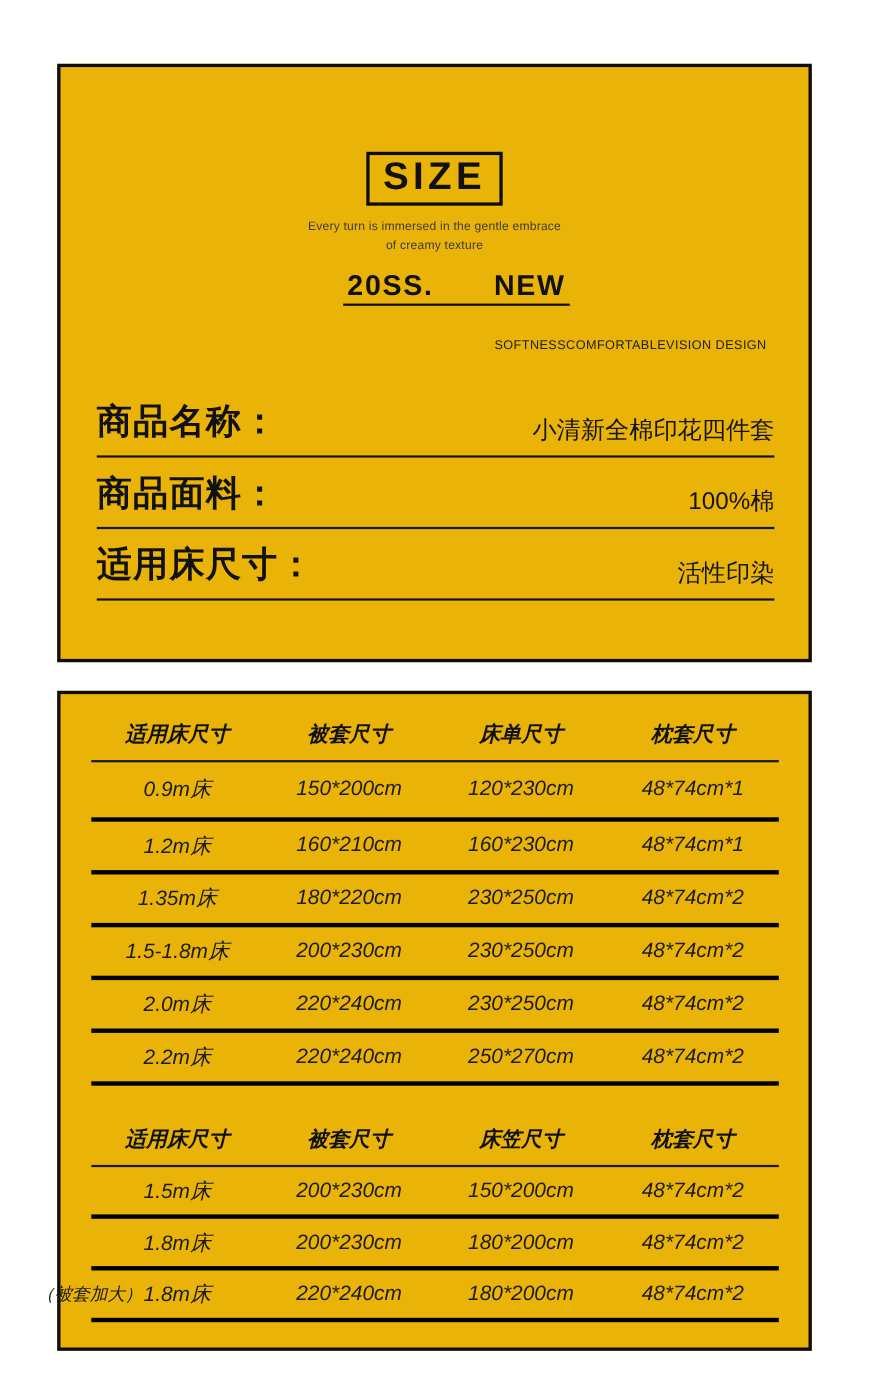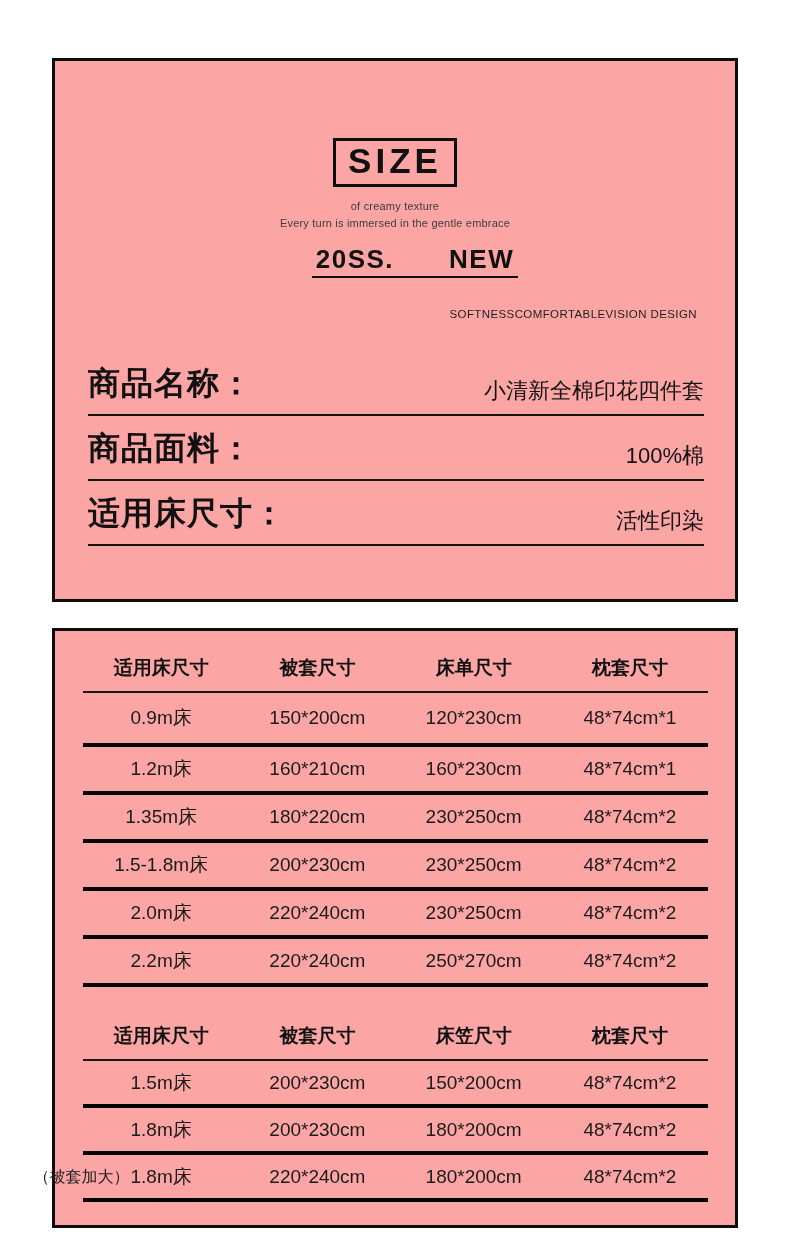--- a/index.html
+++ b/index.html
@@ -1,20 +1,20 @@
 <!DOCTYPE html>
 <html><head>
 <meta charset="utf-8">
 <style>
   * { margin:0; padding:0; box-sizing:border-box; }
   html,body { width:790px; height:1249px; background:#ffffff;
     font-family:"Liberation Sans","DejaVu Sans",sans-serif; color:#111; }
-  .card { position:absolute; left:52px; width:686px; border:3px solid #0d0d0d; background:#fca5a5; }
+  .card { position:absolute; left:52px; width:686px; border:3px solid #0d0d0d; background:#eab308; }
   .top-card { top:58px; height:544px; }
-  .size-card { top:628px; height:600px; }
+  .size-card { top:628px; height:600px;font-style:italic; }
 
   
   .badge-wrap { text-align:center; margin-top:77px; }
   .size-badge { display:inline-block; border:3px solid #0d0d0d; padding:2px 12px 4px;
     font-size:35px; font-weight:900; letter-spacing:4px; line-height:1.05; }
   .tagline { margin-top:11px; text-align:center; font-size:11px; line-height:1.55;
     color:#3c3c3c; letter-spacing:.2px; }
   .season-row { margin-top:14px; text-align:center; }
   .season-inner { display:inline-flex; gap:55px; border-bottom:2px solid #0d0d0d;
     padding:0 4px 4px; font-size:26px; font-weight:900; letter-spacing:1.5px; line-height:1;margin-left:40px; }
@@ -42,22 +42,22 @@
     font-size:16px; font-weight:400; white-space:nowrap; color:#1b1b1b; padding-right:1px; }
 </style>
 </head>
 <body>
 
 <div class="card top-card">
   <div class="badge-wrap">
     <span class="size-badge">SIZE</span>
   </div>
   <div class="tagline">
+    <div>Every turn is immersed in the gentle embrace</div>
     <div>of creamy texture</div>
-    <div>Every turn is immersed in the gentle embrace</div>
   </div>
   <div class="season-row">
     <span class="season-inner">
       <span>20SS.</span>
       <span>NEW</span>
     </span>
   </div>
   <div class="features">
     <span>SOFTNESS</span>
     <span>COMFORTABLE</span>

